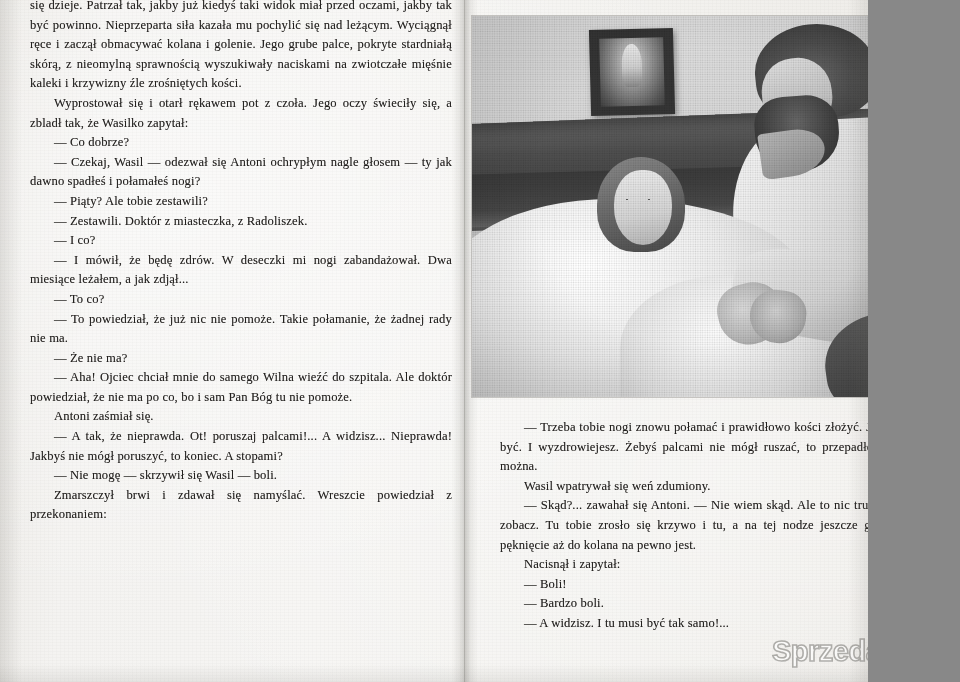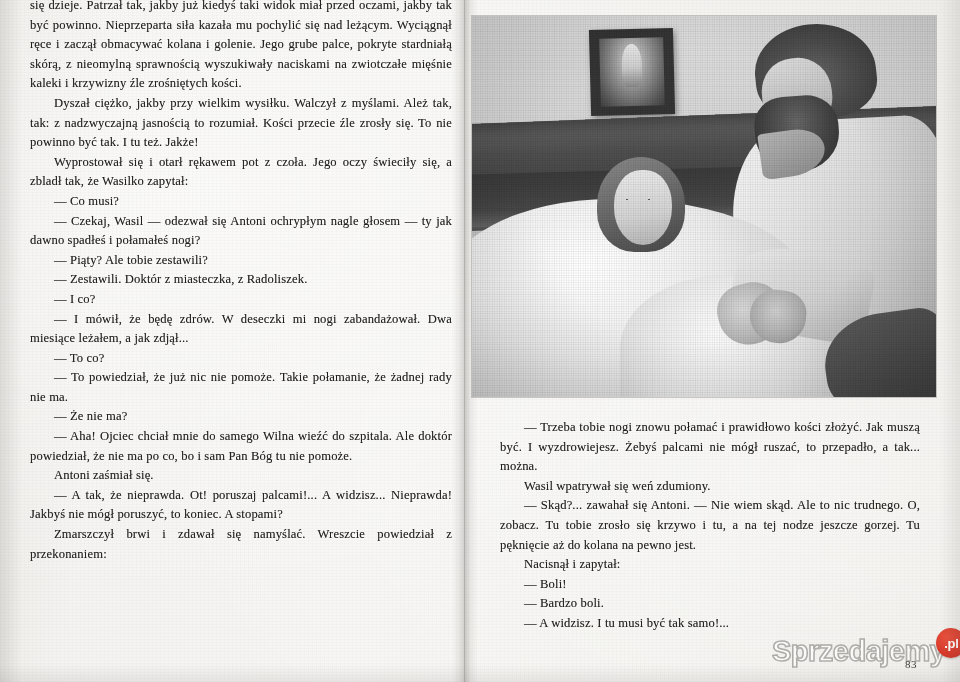--- a/index.html
+++ b/index.html
@@ -2,21 +2,21 @@
 <html><head>
 <meta charset="utf-8">
 <style>
   html, body {
     margin: 0;
     padding: 0;
     background: #888;
   }
   #page {
     position: relative;
-    width: 960px;
+    width: 868px;
     height: 682px;
     overflow: hidden;
     background: #f2f2f0;
     font-family: "Liberation Serif", serif;
   }
 
   
   .paper {
     position: absolute;
     inset: 0;
@@ -309,34 +309,34 @@
 <div id="page">
 
   <div class="paper"></div>
 
   <div class="ghost" style="left:520px; top:470px; width:380px;">
     &nbsp;
   </div>
 
   <div class="col left">
     <p class="flush">się dzieje. Patrzał tak, jakby już kiedyś taki widok miał przed oczami, jakby tak być powinno. Nieprzeparta siła kazała mu pochylić się nad leżącym. Wyciągnął ręce i zaczął obmacywać kolana i golenie. Jego grube palce, pokryte stardniałą skórą, z nieomylną sprawnością wyszukiwały naciskami na zwiotczałe mięśnie kaleki i krzywizny źle zrośniętych kości.</p>
-    <p class="ind">Dyszał ciężko, jakby przy wielkim wysiłku. Walczył z myślami. Ależ tak, tak: z nadzwyczajną jasnością to rozumiał. Kości przecie źle zrosły się. To nie powinno być tak. I tu też. Jakże!</p>
     <p class="ind">Wyprostował się i otarł rękawem pot z czoła. Jego oczy świeciły się, a zbladł tak, że Wasilko zapytał:</p>
-    <p class="dash">— Co musi?</p>
+    <p class="dash">— Co dobrze?</p>
     <p class="dash">— Czekaj, Wasil — odezwał się Antoni ochrypłym nagle głosem — ty jak dawno spadłeś i połamałeś nogi?</p>
     <p class="dash">— Piąty? Ale tobie zestawili?</p>
     <p class="dash">— Zestawili. Doktór z miasteczka, z Radoliszek.</p>
     <p class="dash">— I co?</p>
     <p class="dash">— I mówił, że będę zdrów. W deseczki mi nogi zabandażował. Dwa miesiące leżałem, a jak zdjął...</p>
     <p class="dash">— To co?</p>
     <p class="dash">— To powiedział, że już nic nie pomoże. Takie połamanie, że żadnej rady nie ma.</p>
     <p class="dash">— Że nie ma?</p>
     <p class="dash">— Aha! Ojciec chciał mnie do samego Wilna wieźć do szpitala. Ale doktór powiedział, że nie ma po co, bo i sam Pan Bóg tu nie pomoże.</p>
     <p class="ind">Antoni zaśmiał się.</p>
     <p class="dash">— A tak, że nieprawda. Ot! poruszaj palcami!... A widzisz... Nieprawda! Jakbyś nie mógł poruszyć, to koniec. A stopami?</p>
+    <p class="dash">— Nie mogę — skrzywił się Wasil — boli.</p>
     <p class="ind">Zmarszczył brwi i zdawał się namyślać. Wreszcie powiedział z przekonaniem:</p>
   </div>
 
   <div class="gutter"></div>
   <div class="gutter-line"></div>
 
   <div class="photo-wrap">
     <div class="photo">
       <div class="ph-wall"></div>
 

